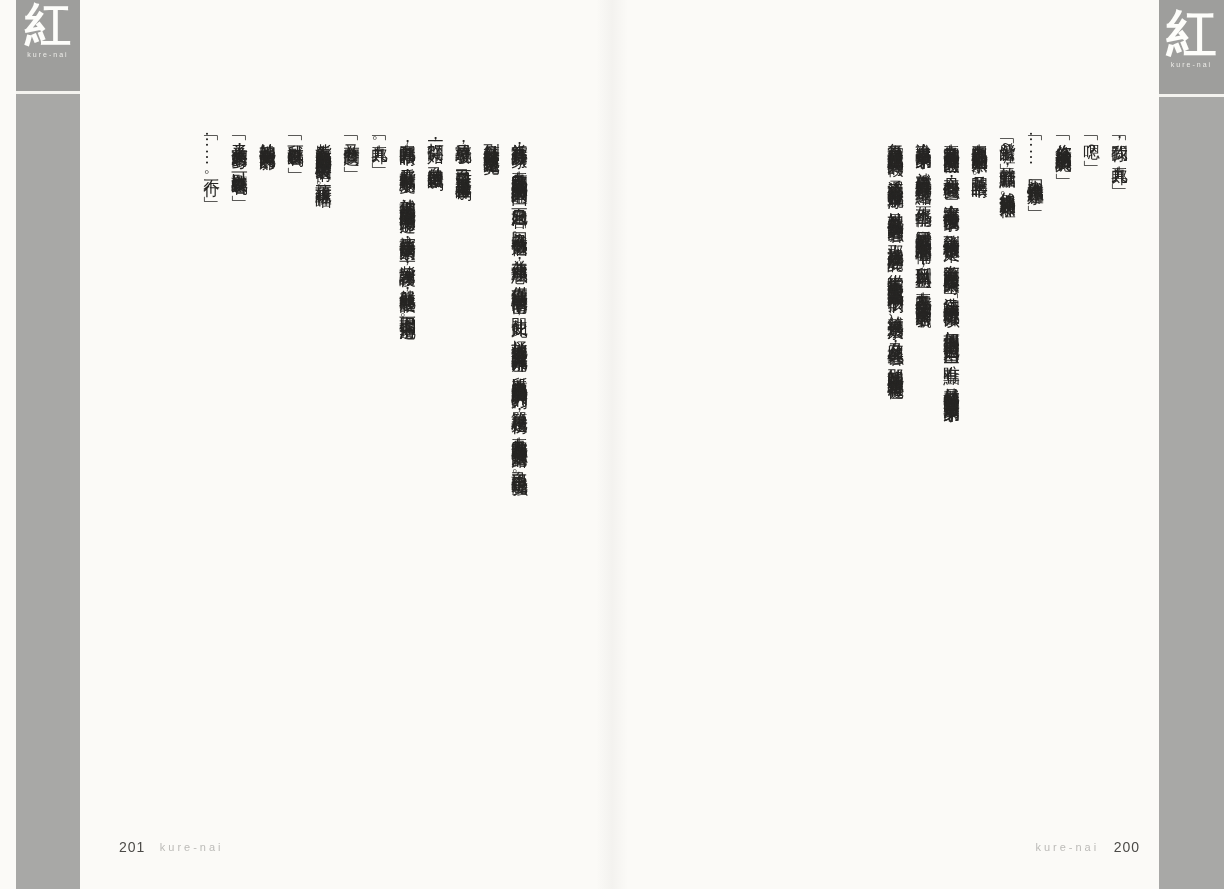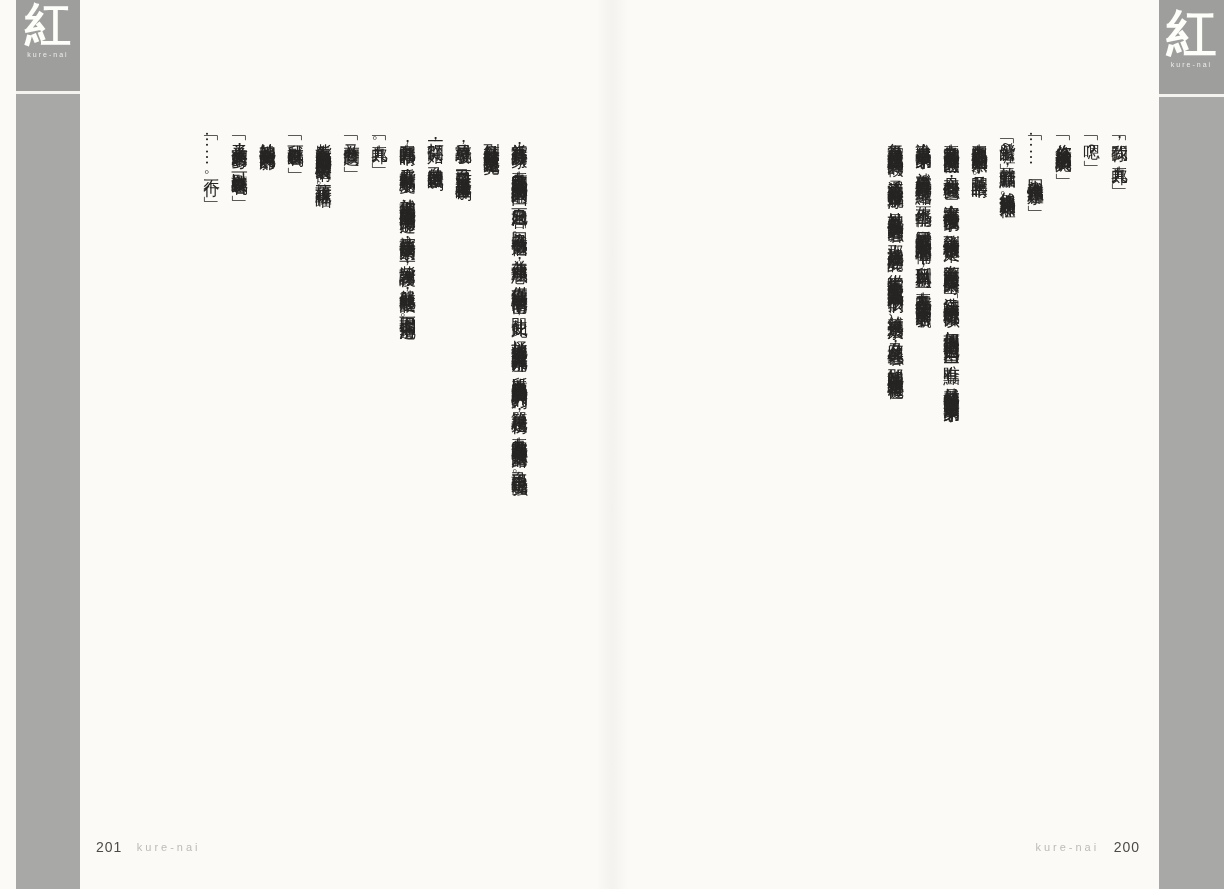--- a/index.html
+++ b/index.html
@@ -67,20 +67,21 @@
     text-indent:17.6px;
   }
   .right-page-text{right:91px;}
   .left-page-text{right:691px;}
   
   .footer{
     position:absolute;
     top:837px;
     font-family:"Liberation Sans",sans-serif;
     white-space:nowrap;
+    margin-left:23px;
   }
   .footer-left{left:96px;}
   .footer-right{right:84px;text-align:right;}
   .page-num{
     font-size:14px;
     color:#4b4a47;
     letter-spacing:1px;
     vertical-align:middle;
   }
   .footer-brand{

